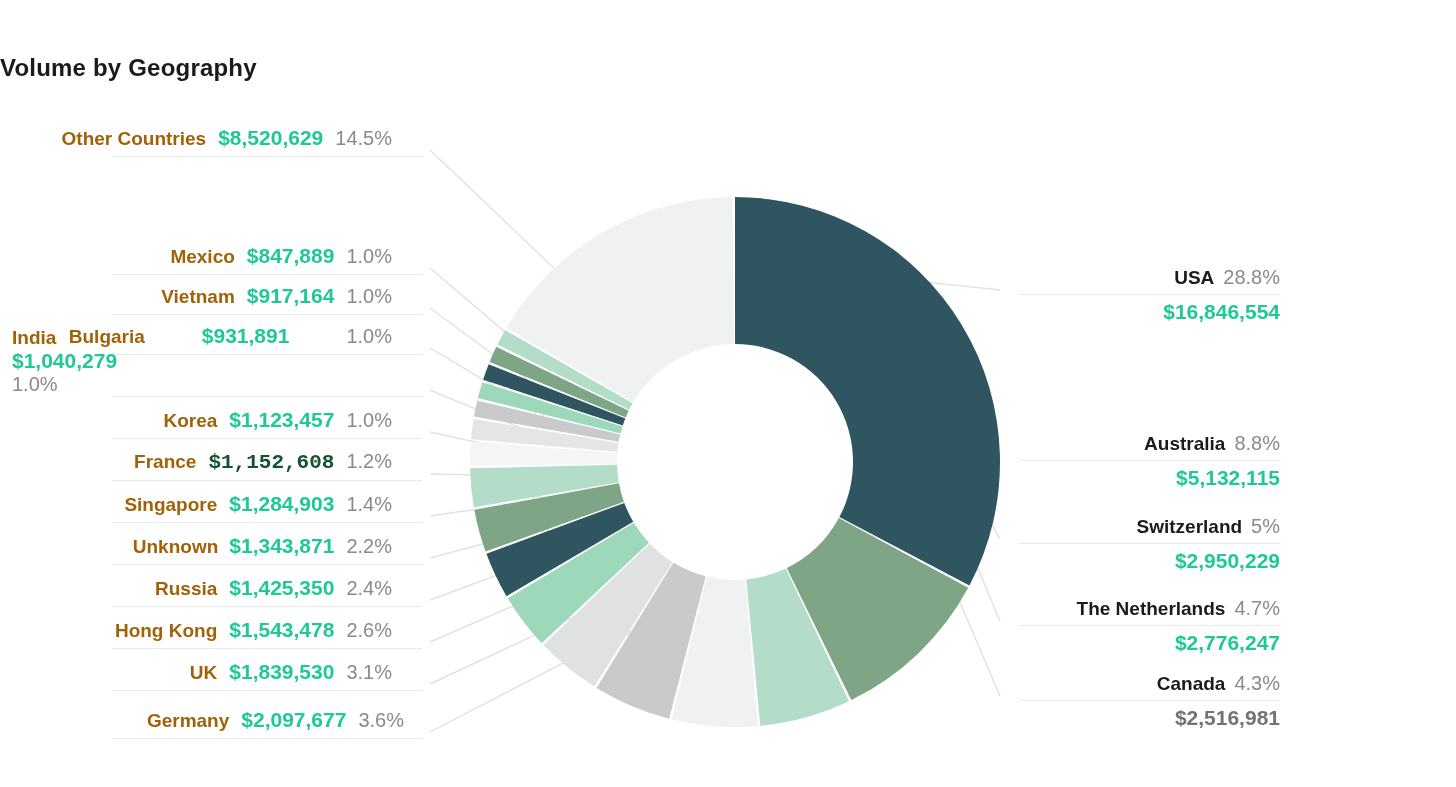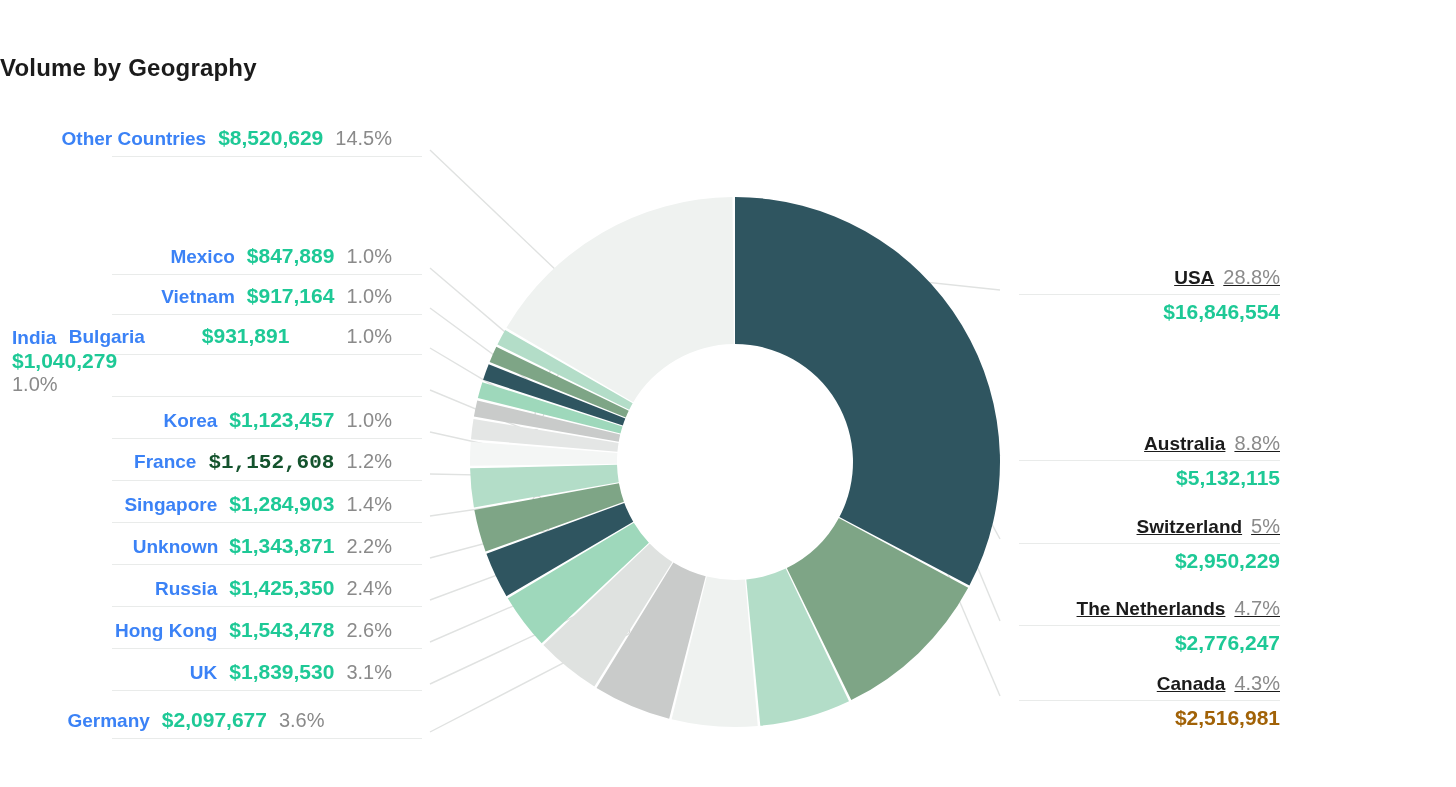--- a/index.html
+++ b/index.html
@@ -12,26 +12,26 @@
   svg.layer{position:absolute;left:0;top:0;width:1456px;height:787px;overflow:visible;}
   .chart-title{
     position:absolute;left:0;top:54px;width:1456px;text-align:left;
     font-size:24px;font-weight:bold;color:#1b1b1b;letter-spacing:.2px;
   }
   
   .lrow{
     position:absolute;display:flex;align-items:baseline;justify-content:flex-end;
     white-space:nowrap;height:30px;
   }
-  .lrow .nm{font-size:19px;font-weight:bold;color:#3b82f6;}
+  .lrow .nm{font-size:19px;font-weight:bold;color:#a16207;}
   .lrow .vl{font-size:21px;font-weight:bold;margin-left:12px;}
   .lrow .pc{font-size:20px;color:#8a8a8a;margin-left:12px;}
   
   .rrow{position:absolute;white-space:nowrap;text-align:right;}
-  .rrow .hd{font-size:19px;font-weight:bold;color:#1b1b1b;text-decoration:underline;}
+  .rrow .hd{font-size:19px;font-weight:bold;color:#1b1b1b;}
   .rrow .hd .pc{font-size:20px;font-weight:normal;color:#8a8a8a;margin-left:9px;}
   .rrow .vl{font-size:21px;font-weight:bold;margin-top:11px;}
   .rule{position:absolute;height:1px;background:#e9ebea;}
 </style>
 </head>
 <body>
 
 <div id="chart-root">
 
   <div class="chart-title">Volume by Geography</div>
@@ -197,21 +197,21 @@
         <span class="vl" style="color: rgb(30, 201, 150);">$1,543,478</span>
         <span class="pc">2.6%</span>
       </div>
       <div class="rule" style="left: 112px; top: 648px; width: 310px;"></div>
       <div class="lrow" style="left: 0px; top: 660px; width: 392px;">
         <span class="nm">UK</span>
         <span class="vl" style="color: rgb(30, 201, 150);">$1,839,530</span>
         <span class="pc">3.1%</span>
       </div>
       <div class="rule" style="left: 112px; top: 690px; width: 310px;"></div>
-      <div class="lrow" style="left: 0px; top: 708px; width: 392px; justify-content: center;">
+      <div class="lrow" style="left: 12px; top: 708px; width: 392px;">
         <span class="nm">Germany</span>
         <span class="vl" style="color: rgb(30, 201, 150);">$2,097,677</span>
         <span class="pc">3.6%</span>
       </div>
       <div class="rule" style="left: 112px; top: 738px; width: 310px;"></div>
     </div>
   <div id="right-labels">
       <div class="rrow" style="left: 960px; top: 266px; width: 320px;">
         <div class="hd"><span>USA</span><span class="pc">28.8%</span></div>
         <div class="vl" style="color: rgb(30, 201, 150);">$16,846,554</div>
@@ -227,18 +227,18 @@
         <div class="vl" style="color: rgb(30, 201, 150);">$2,950,229</div>
       </div>
       <div class="rule" style="left: 1019px; top: 543px; width: 261px;"></div>
       <div class="rrow" style="left: 960px; top: 597px; width: 320px;">
         <div class="hd"><span>The Netherlands</span><span class="pc">4.7%</span></div>
         <div class="vl" style="color: rgb(30, 201, 150);">$2,776,247</div>
       </div>
       <div class="rule" style="left: 1019px; top: 625px; width: 261px;"></div>
       <div class="rrow" style="left: 960px; top: 672px; width: 320px;">
         <div class="hd"><span>Canada</span><span class="pc">4.3%</span></div>
-        <div class="vl" style="color: #a16207;">$2,516,981</div>
+        <div class="vl" style="color: #737373;">$2,516,981</div>
       </div>
       <div class="rule" style="left: 1019px; top: 700px; width: 261px;"></div>
     </div>
 
 </div>
 
 </body></html>

